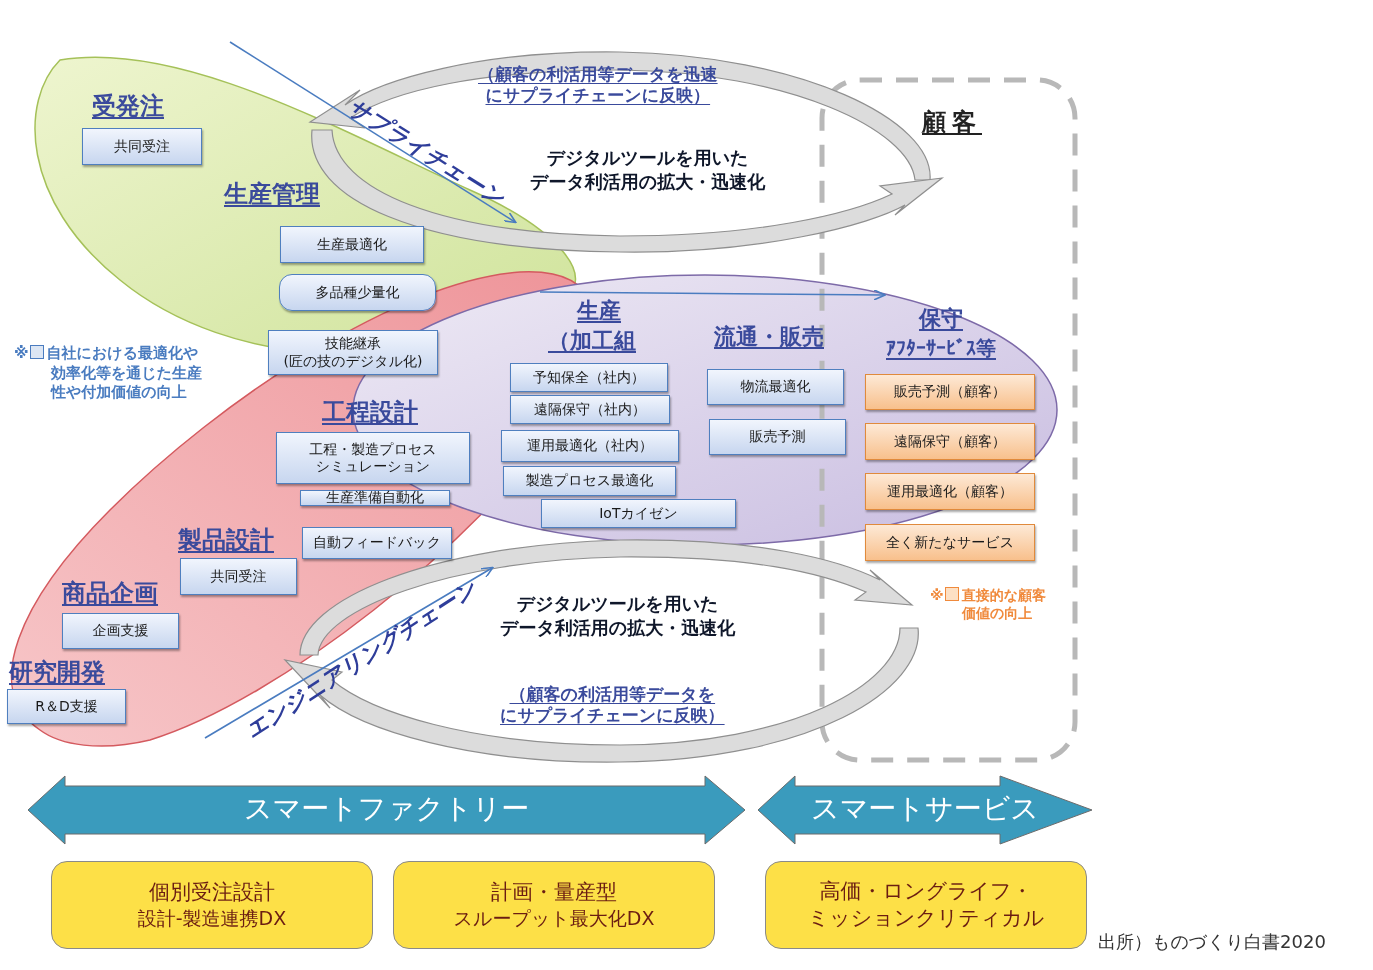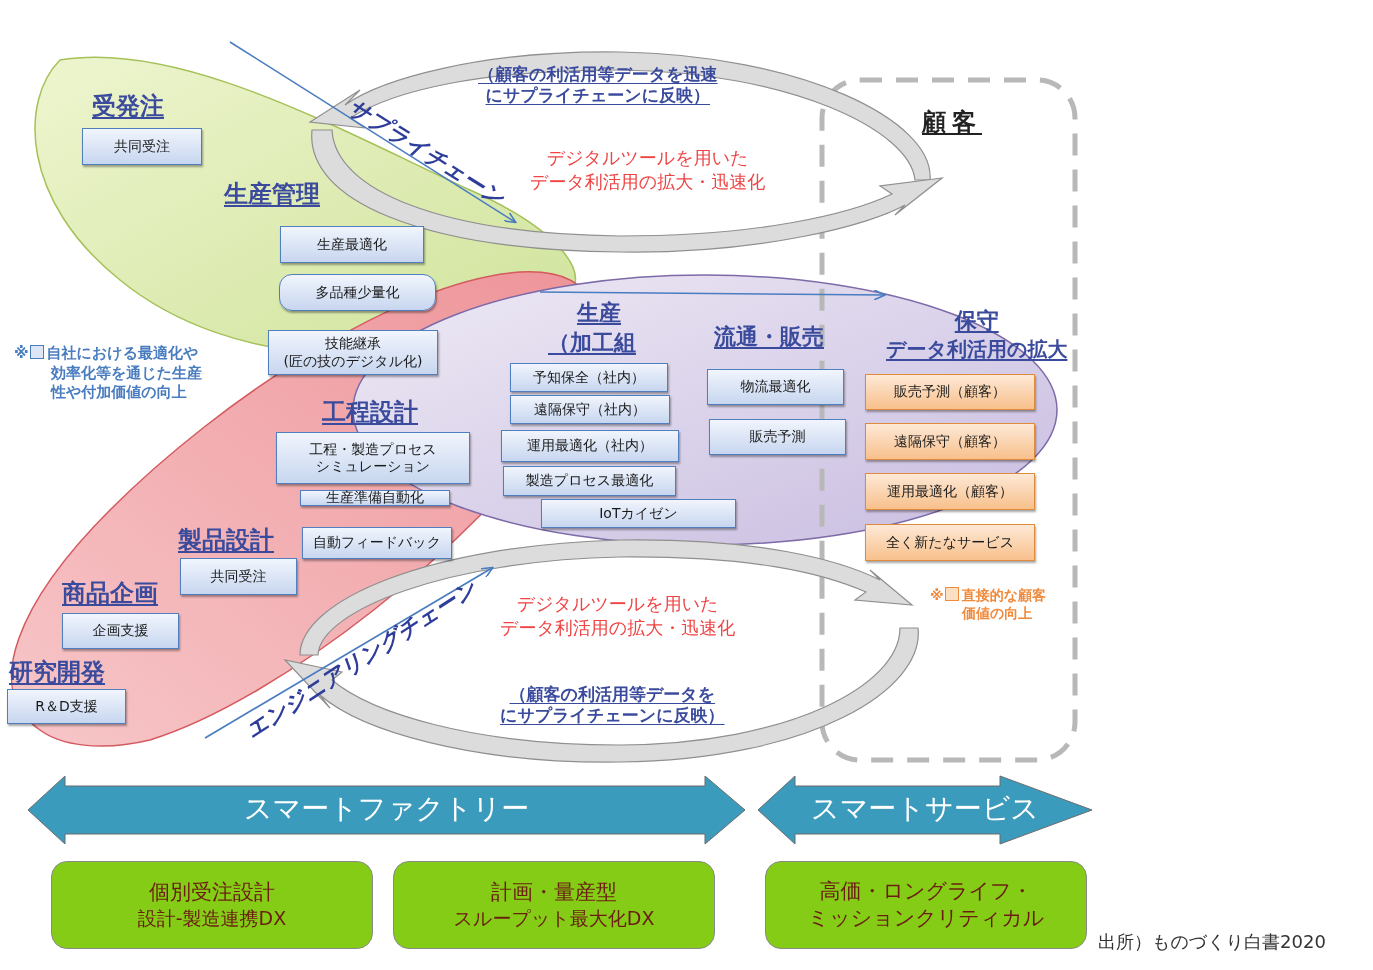--- a/index.html
+++ b/index.html
@@ -1,44 +1,44 @@
 <!DOCTYPE html>
 <html><head>
 <meta charset="utf-8">
 <style>
   html, body { margin: 0; padding: 0; background: #ffffff; }
   body { width: 1373px; height: 970px; position: relative; overflow: hidden;
          font-family: "DejaVu Sans", "Liberation Sans", sans-serif; }
   #stage { position: absolute; left: 0; top: 0; width: 1373px; height: 970px; }
   svg.bg { position: absolute; left: 0; top: 0; }
   .hdr { position: absolute; color: #3a4a9c; font-weight: bold; text-decoration: underline;
-         text-underline-offset: 3px; white-space: nowrap; letter-spacing: 0px; }
+         text-underline-offset: 3px; white-space: nowrap; letter-spacing: 0px; font-family: Liberation Mono, monospace; }
   .hdr.big { font-size: 24px; }
   .hdr.mid { font-size: 22px; }
 
   .box { position: absolute; box-sizing: border-box; display: flex; align-items: center; justify-content: center;
          text-align: center; font-size: 14px; color: #1a1a1a; line-height: 1.25;
          background: linear-gradient(#f1f5fd, #c7d6ef); border: 1.5px solid #4f7fbf;
          box-shadow: 1px 2px 2px rgba(0,0,0,0.35); }
   .box.orange { background: linear-gradient(#fde9d6, #f8c08c); border: 1.5px solid #e08a3c; }
 
-  .center-text { position: absolute; text-align: center; font-weight: normal; font-size: 18px; color: #ef4444;
+  .center-text { position: absolute; text-align: center; font-weight: bold; font-size: 18px; color: #0f172a;
                  line-height: 1.35; white-space: nowrap; }
   .note-blue { position: absolute; color: #3a4a9c; font-weight: bold; font-size: 17px; line-height: 1.25;
                text-decoration: underline; text-underline-offset: 3px; white-space: nowrap; text-align: center; }
   .aside-blue { position: absolute; color: #4a7cc0; font-weight: bold; font-size: 15px; line-height: 1.3; white-space: nowrap; }
   .aside-orange { position: absolute; color: #f08a3c; font-weight: bold; font-size: 14px; line-height: 1.3; white-space: nowrap; }
   .sq { display: inline-block; width: 12px; height: 12px; border: 1.5px solid #4a7cc0; background: #dce6f4; vertical-align: -1px; margin: 0 3px 0 1px; }
   .sq.or { border-color: #f08a3c; background: #fde0c4; }
 
   .chain { position: absolute; color: #2e3d9a; font-weight: bold; font-style: italic; font-size: 22px;
            white-space: nowrap; transform-origin: left center; }
 
   .band-label { position: absolute; color: #ffffff; font-size: 28px; text-align: center; white-space: nowrap; }
-  .pill { position: absolute; box-sizing: border-box; background: #84cc16; border: 1.5px solid #8a8a8a;
+  .pill { position: absolute; box-sizing: border-box; background: #fde047; border: 1.5px solid #8a8a8a;
           border-radius: 16px; color: #6b1d12; text-align: center; display: flex; flex-direction: column;
           justify-content: center; line-height: 1.3; }
   .pill .l1 { font-size: 21px; }
   .pill .l2 { font-size: 19px; }
   .source { position: absolute; font-size: 18px; color: #333; white-space: nowrap; }
   .customer { position: absolute; font-size: 24px; font-weight: bold; color: #222; text-decoration: underline;
               text-underline-offset: 3px; letter-spacing: 6px; white-space: nowrap; }
 </style>
 </head>
 <body>
@@ -149,21 +149,21 @@
   <div class="box" style="left:501px; top:430px; width:178px; height:32px;">運用最適化（社内）</div>
   <div class="box" style="left:503px; top:466px; width:173px; height:30px;">製造プロセス最適化</div>
   <div class="box" style="left:509px; top:499px; width:195px; height:29px;margin-left:32px;">IoTカイゼン</div>
 
   <div class="hdr mid" style="left:714px; top:322px;">流通・販売</div>
   <div class="box" style="left:707px; top:369px; width:137px; height:36px;">物流最適化</div>
   <div class="box" style="left:709px; top:419px; width:137px; height:36px;">販売予測</div>
 
   <div class="hdr mid" style="left:886px; top:306px; text-align:center; line-height:1.35;">
     <div>保守</div>
-    <div style="font-size:20px;">データ利活用の拡大</div>
+    <div style="font-size:20px;">ｱﾌﾀｰｻｰﾋﾞｽ等</div>
   </div>
   <div class="box orange" style="left:865px; top:374px; width:170px; height:36px;">販売予測（顧客）</div>
   <div class="box orange" style="left:865px; top:423px; width:170px; height:37px;">遠隔保守（顧客）</div>
   <div class="box orange" style="left:865px; top:473px; width:170px; height:37px;">運用最適化（顧客）</div>
   <div class="box orange" style="left:865px; top:524px; width:170px; height:37px;">全く新たなサービス</div>
 
   <div class="aside-orange" style="left:930px; top:586px;">
     <div><span>※</span><span class="sq or"></span><span>直接的な顧客</span></div>
     <div style="padding-left:32px;">価値の向上</div>
   </div>

